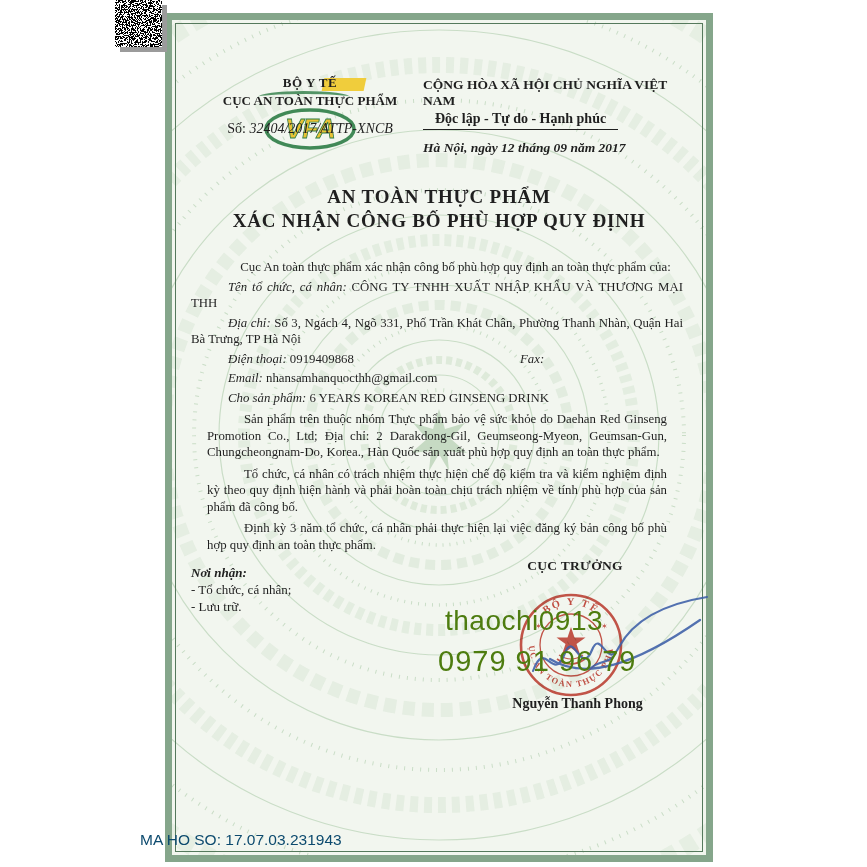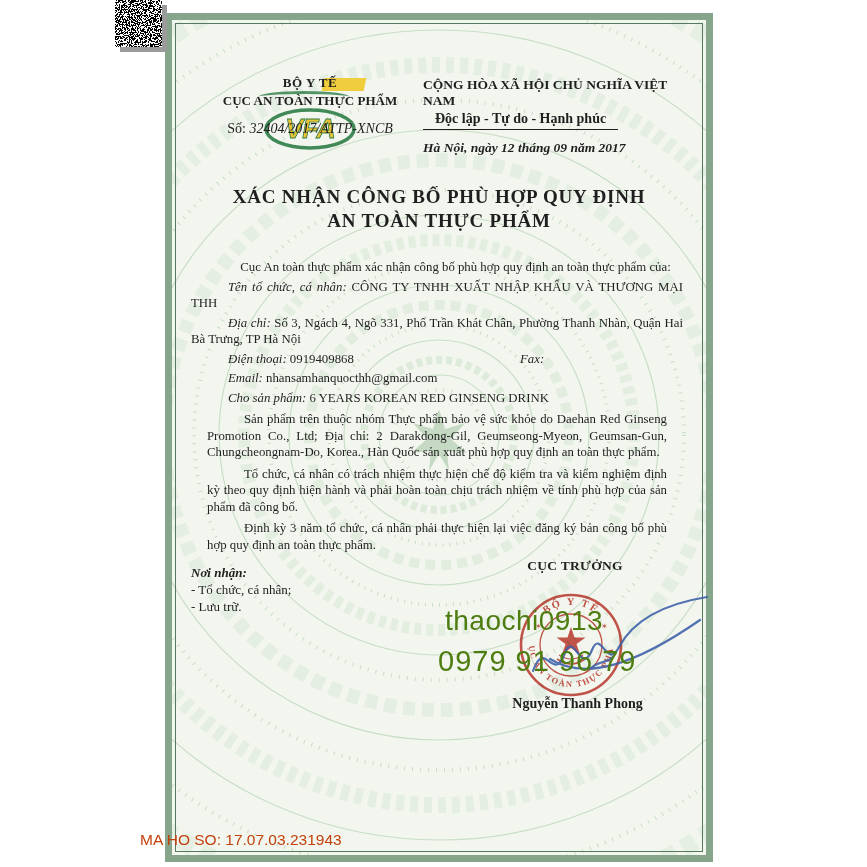--- a/index.html
+++ b/index.html
@@ -63,21 +63,21 @@
 
   .wm { position: absolute; z-index: 5; font-family: "Liberation Sans", "DejaVu Sans", sans-serif;
     font-weight: normal; color: #4d7c0f; margin-left: 40px; }
   .wm1 { left: 240px; top: 592px; font-size: 28px; letter-spacing: .5px; }
   .wm2 { left: 233px; top: 632px; font-size: 29px; letter-spacing: 1px; }
 
   
   .barcode { position: absolute; left: 115px; top: 0; width: 47px; height: 47px;
     box-shadow: 5px 5px 0 #9b9b9b; z-index: 6; }
   .mahoso { position: absolute; left: 140px; top: 831px; z-index: 6;
-    font-family: "Liberation Sans", "DejaVu Sans", sans-serif; font-size: 15.5px; color: #c2410c; }
+    font-family: "Liberation Sans", "DejaVu Sans", sans-serif; font-size: 15.5px; color: #0c4a6e; }
 </style>
 </head>
 <body>
 
 <div class="stage">
 
   <div class="barcode">
     <svg width="47" height="47">
       <filter id="bw">
         <feTurbulence type="fractalNoise" baseFrequency="0.9" numOctaves="3" seed="7"></feTurbulence>
@@ -142,22 +142,22 @@
 
     <div class="header-right">
       <div class="hr1">CỘNG HÒA XÃ HỘI CHỦ NGHĨA VIỆT NAM</div>
       <div class="hr2">
         <span>Độc lập - Tự do - Hạnh phúc</span>
       </div>
       <div class="hr-date">Hà Nội, ngày 12 tháng 09 năm 2017</div>
     </div>
 
     <div class="title">
+      <div>AN TOÀN THỰC PHẨM</div>
       <div>XÁC NHẬN CÔNG BỐ PHÙ HỢP QUY ĐỊNH</div>
-      <div>AN TOÀN THỰC PHẨM</div>
     </div>
 
     <div class="body">
       <p class="intro">Cục An toàn thực phẩm xác nhận công bố phù hợp quy định an toàn thực phẩm của:</p>
       <p><span class="lbl">Tên tổ chức, cá nhân:</span><span>CÔNG TY TNHH XUẤT NHẬP KHẨU VÀ THƯƠNG MẠI THH</span></p>
       <p><span class="lbl">Địa chỉ:</span><span>Số 3, Ngách 4, Ngõ 331, Phố Trần Khát Chân, Phường Thanh Nhàn, Quận Hai Bà Trưng, TP Hà Nội</span></p>
       <p class="phone"><span class="lbl">Điện thoại:</span><span>0919409868</span><span class="fax">Fax:</span></p>
       <p><span class="lbl">Email:</span><span>nhansamhanquocthh@gmail.com</span></p>
       <p><span class="lbl">Cho sản phẩm:</span><span>6 YEARS KOREAN RED GINSENG DRINK</span></p>
       <p class="pp">Sản phẩm trên thuộc nhóm Thực phẩm bảo vệ sức khỏe do Daehan Red Ginseng Promotion Co., Ltd; Địa chỉ: 2 Darakdong-Gil, Geumseong-Myeon, Geumsan-Gun, Chungcheongnam-Do, Korea., Hàn Quốc sản xuất phù hợp quy định an toàn thực phẩm.</p>

